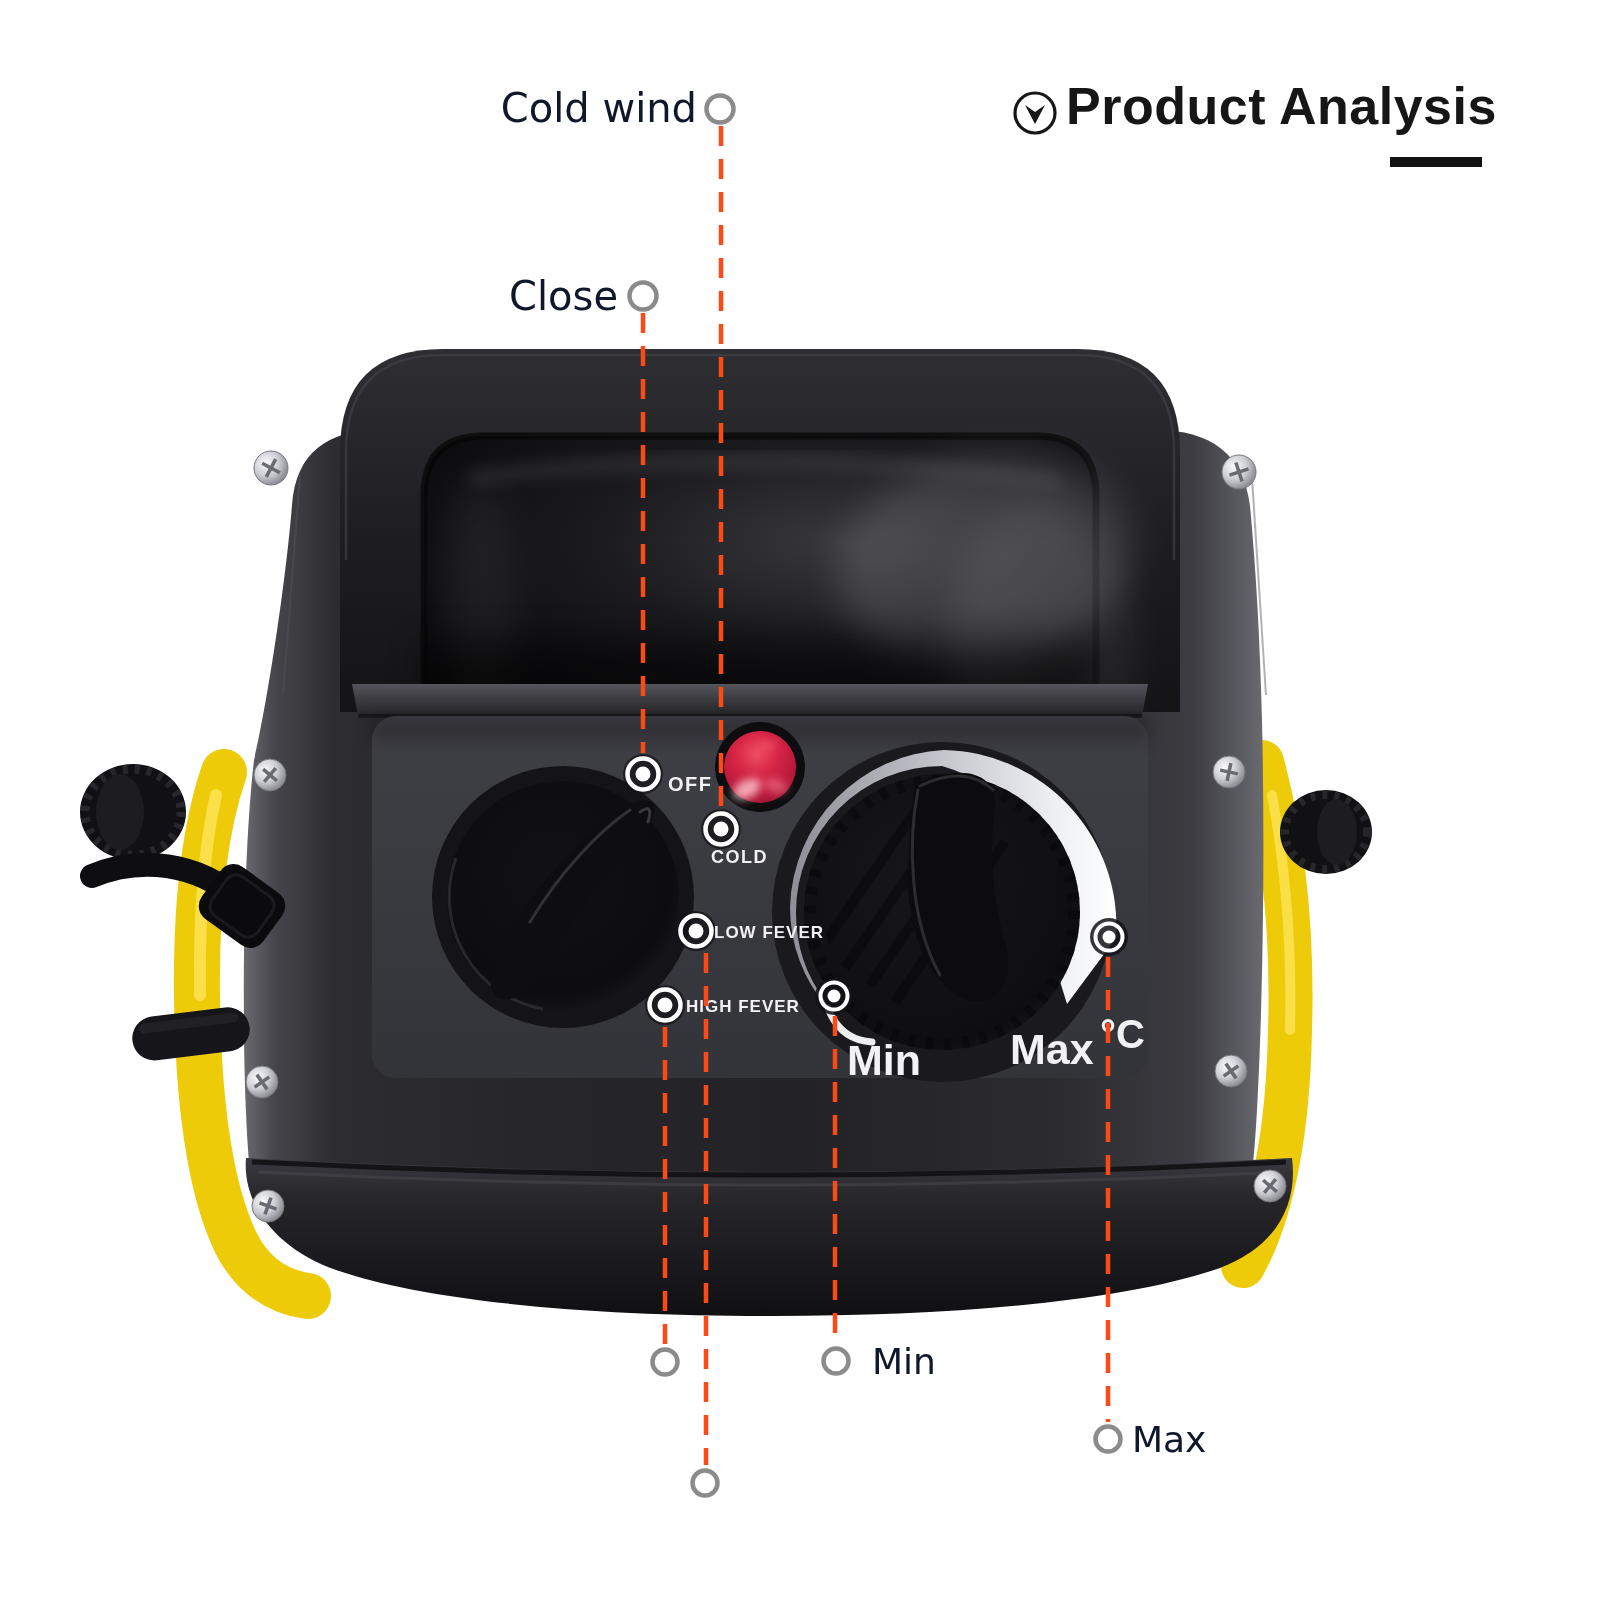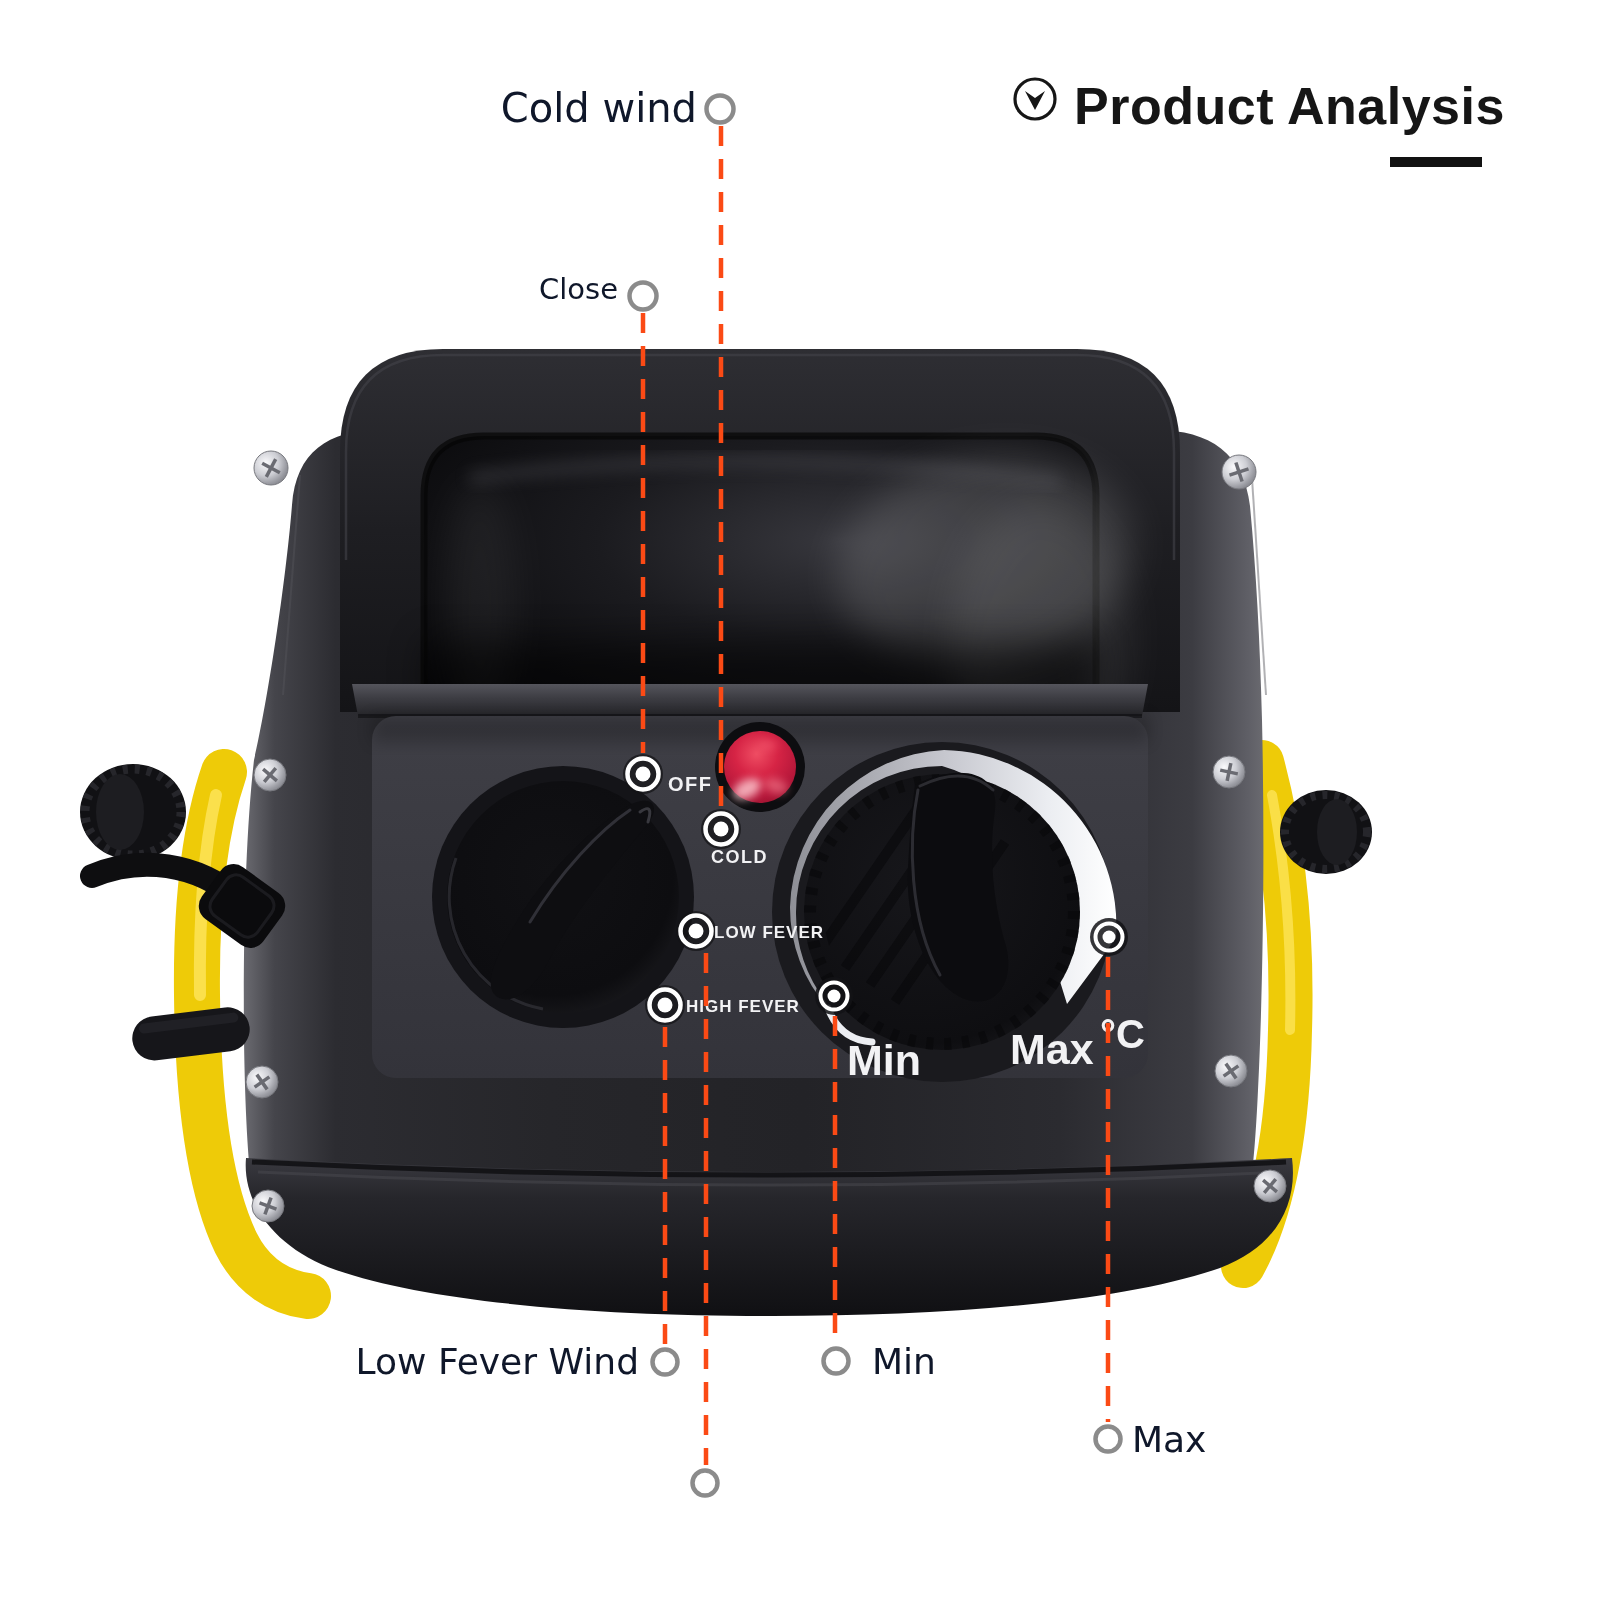--- a/index.html
+++ b/index.html
@@ -2,26 +2,26 @@
 <html><head>
 <meta charset="utf-8">
 <style>
   html,body{margin:0;padding:0;background:#ffffff;}
   .canvas{position:relative;width:1600px;height:1600px;background:#ffffff;overflow:hidden;
           font-family:"Liberation Sans",sans-serif;}
   .scene{position:absolute;left:0;top:0;width:1600px;height:1600px;}
   .lbl{position:absolute;line-height:1.25;white-space:nowrap;color:#0f172a;
        font-family:"DejaVu Sans",sans-serif;}
   .lbl-cold-wind{right:903px;top:83px;font-size:40px;}
-  .lbl-close{right:982px;top:271px;font-size:29px;}
+  .lbl-close{right:982px;top:271px;font-size:40px;}
   .lbl-low-fever{right:961px;top:1339px;font-size:36px;}
   .lbl-min{left:872px;top:1339px;font-size:36px;}
   .lbl-max{left:1132px;top:1417px;font-size:36px;}
   .lbl-high-fever{right:921px;top:1461px;font-size:36px;}
-  .title-row{position:absolute;left:1012px;top:76px;display:flex;align-items:flex-start;gap:16px;}
+  .title-row{position:absolute;left:1012px;top:76px;display:flex;align-items:flex-end;gap:8px;}
   .title-text{font-size:52px;font-weight:bold;color:#161616;letter-spacing:0.5px;
               font-family:"Liberation Sans",sans-serif;}
   .title-underline{position:absolute;left:1390px;top:157px;width:92px;height:10px;background:#121212;}
   svg text{font-family:"Liberation Sans",sans-serif;font-weight:bold;}
 </style>
 </head>
 <body>
 
 <div class="canvas">
 
@@ -352,17 +352,16 @@
     <svg width="46" height="46" viewBox="0 0 46 46">
       <circle cx="23" cy="23" r="20" fill="none" stroke="#161616" stroke-width="3.2"></circle>
       <path d="M 13,15 L 23,34 L 33,15 L 23,22 Z" fill="#161616"></path>
     </svg>
     <span class="title-text">Product Analysis</span>
   </div>
   <div class="title-underline"></div>
 
   <div class="lbl lbl-cold-wind">Cold wind</div>
   <div class="lbl lbl-close">Close</div>
-  <div class="lbl lbl-low-fever">Low Fever Wind</div>
   <div class="lbl lbl-min">Min</div>
   <div class="lbl lbl-max">Max</div>
 
 </div>
 
 </body></html>

